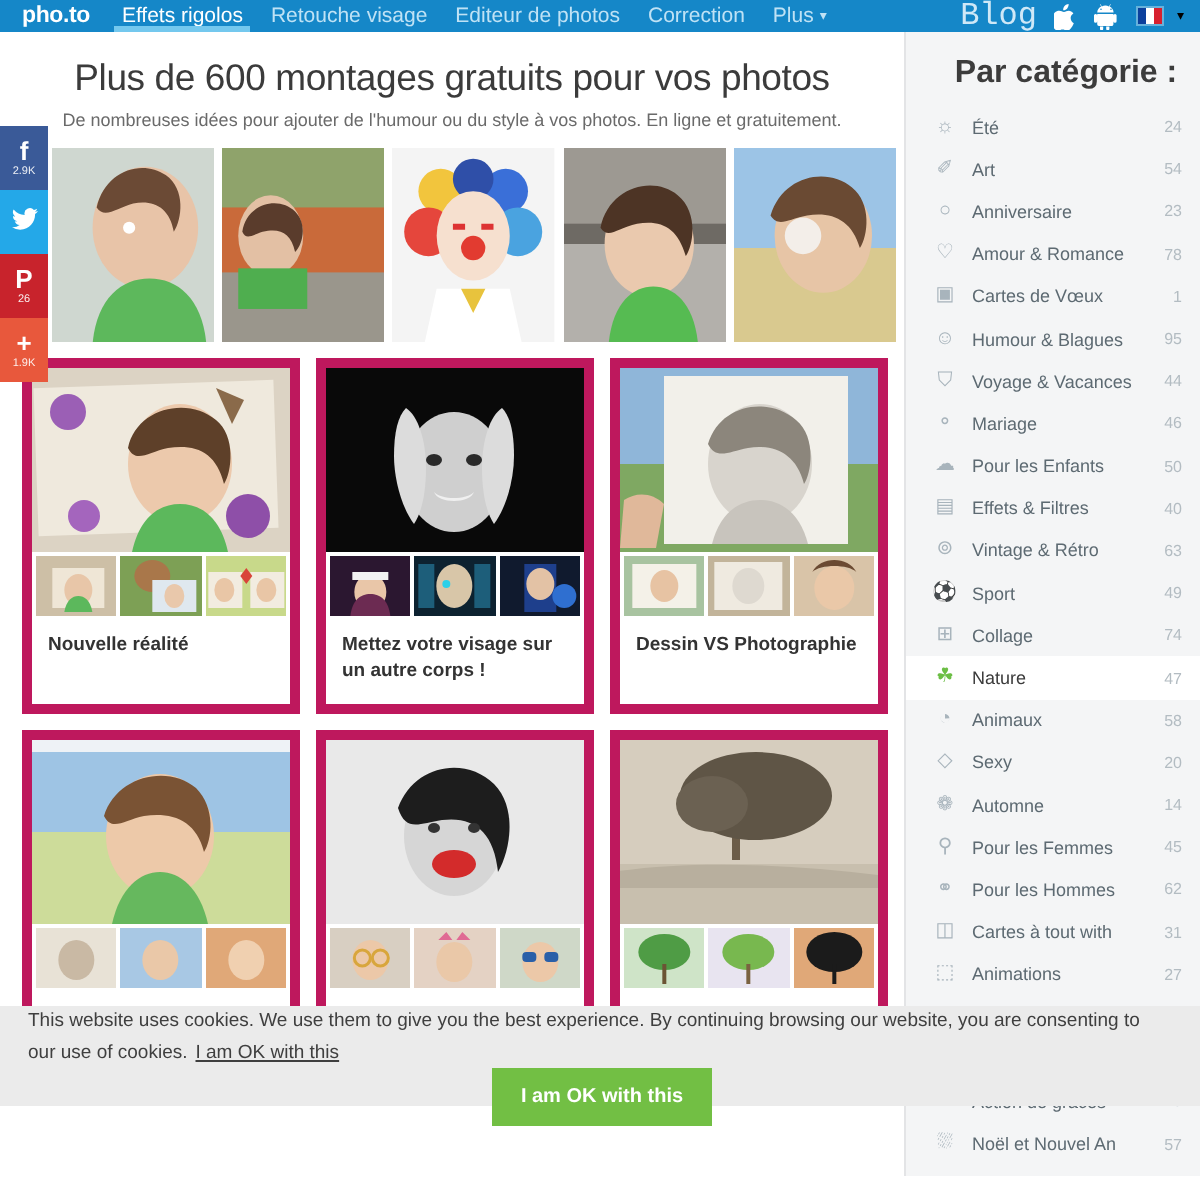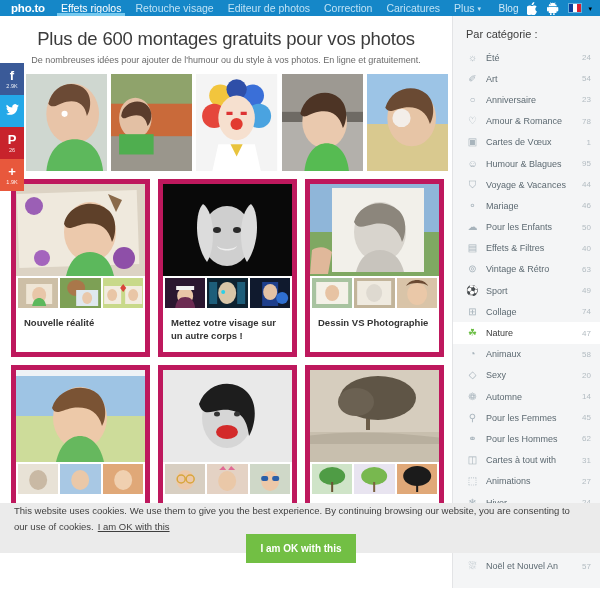--- a/index.html
+++ b/index.html
@@ -49,21 +49,21 @@
     display: inline-block;
     margin-left: 3px;
     font-size: 7px;
     line-height: 1;
   }
   .header-right {
     display: flex; align-items: center;
     padding-right: 8px; gap: 9px;
   }
   .header-right .blog-link {
-    color: #cfe8f7; font-size: 10px; white-space: nowrap;
+    color: #cfe8f7; font-size: 16px; white-space: nowrap; font-family: Liberation Mono, monospace;
   }
   .hicon { display: flex; align-items: center; }
   .flagbox { display: flex; align-items: center; gap: 3px; }
   .flag {
     width: 14px; height: 10px;
     display: flex; overflow: hidden;
     border: 1px solid rgba(255,255,255,.35);
   }
   .flag i { display: block; height: 100%; flex: 1; }
   .flag .b { background: #0b3f9c; }
@@ -158,24 +158,25 @@
 
   
   .sidebar {
     width: 148px;
     background: #f4f5f6;
     border-left: 1px solid #e3e4e6;
     padding-top: 10px;
     overflow: hidden;
   }
   .side-head {
-    font-size: 11px;
-    font-weight: normal;
+    font-size: 16px;
+    font-weight: bold;
     color: #3c3c3c;
     padding: 2px 0 7px 13px;
+    text-align: center;
   }
   .cat {
     display: flex;
     align-items: center;
     height: 21.2px;
     padding: 0 9px 0 11px;
     color: #5d6a72;
     font-size: 9px;
   }
   .cat.active { background: #ffffff; }
@@ -237,23 +238,20 @@
       <span>Effets rigolos</span>
     </div>
     <div class="nav-item">
       <span>Retouche visage</span>
     </div>
     <div class="nav-item">
       <span>Editeur de photos</span>
     </div>
     <div class="nav-item">
       <span>Correction</span>
-    </div>
-    <div class="nav-item">
-      <span>Caricatures</span>
     </div>
     <div class="nav-item">
       <span>Plus</span>
       <span class="nav-caret">▾</span>
     </div>
   </div>
   <div class="header-right">
     <span class="blog-link">Blog</span>
     <span class="hicon">
       <svg width="11" height="13" viewBox="0 0 11 13" aria-hidden="true">

